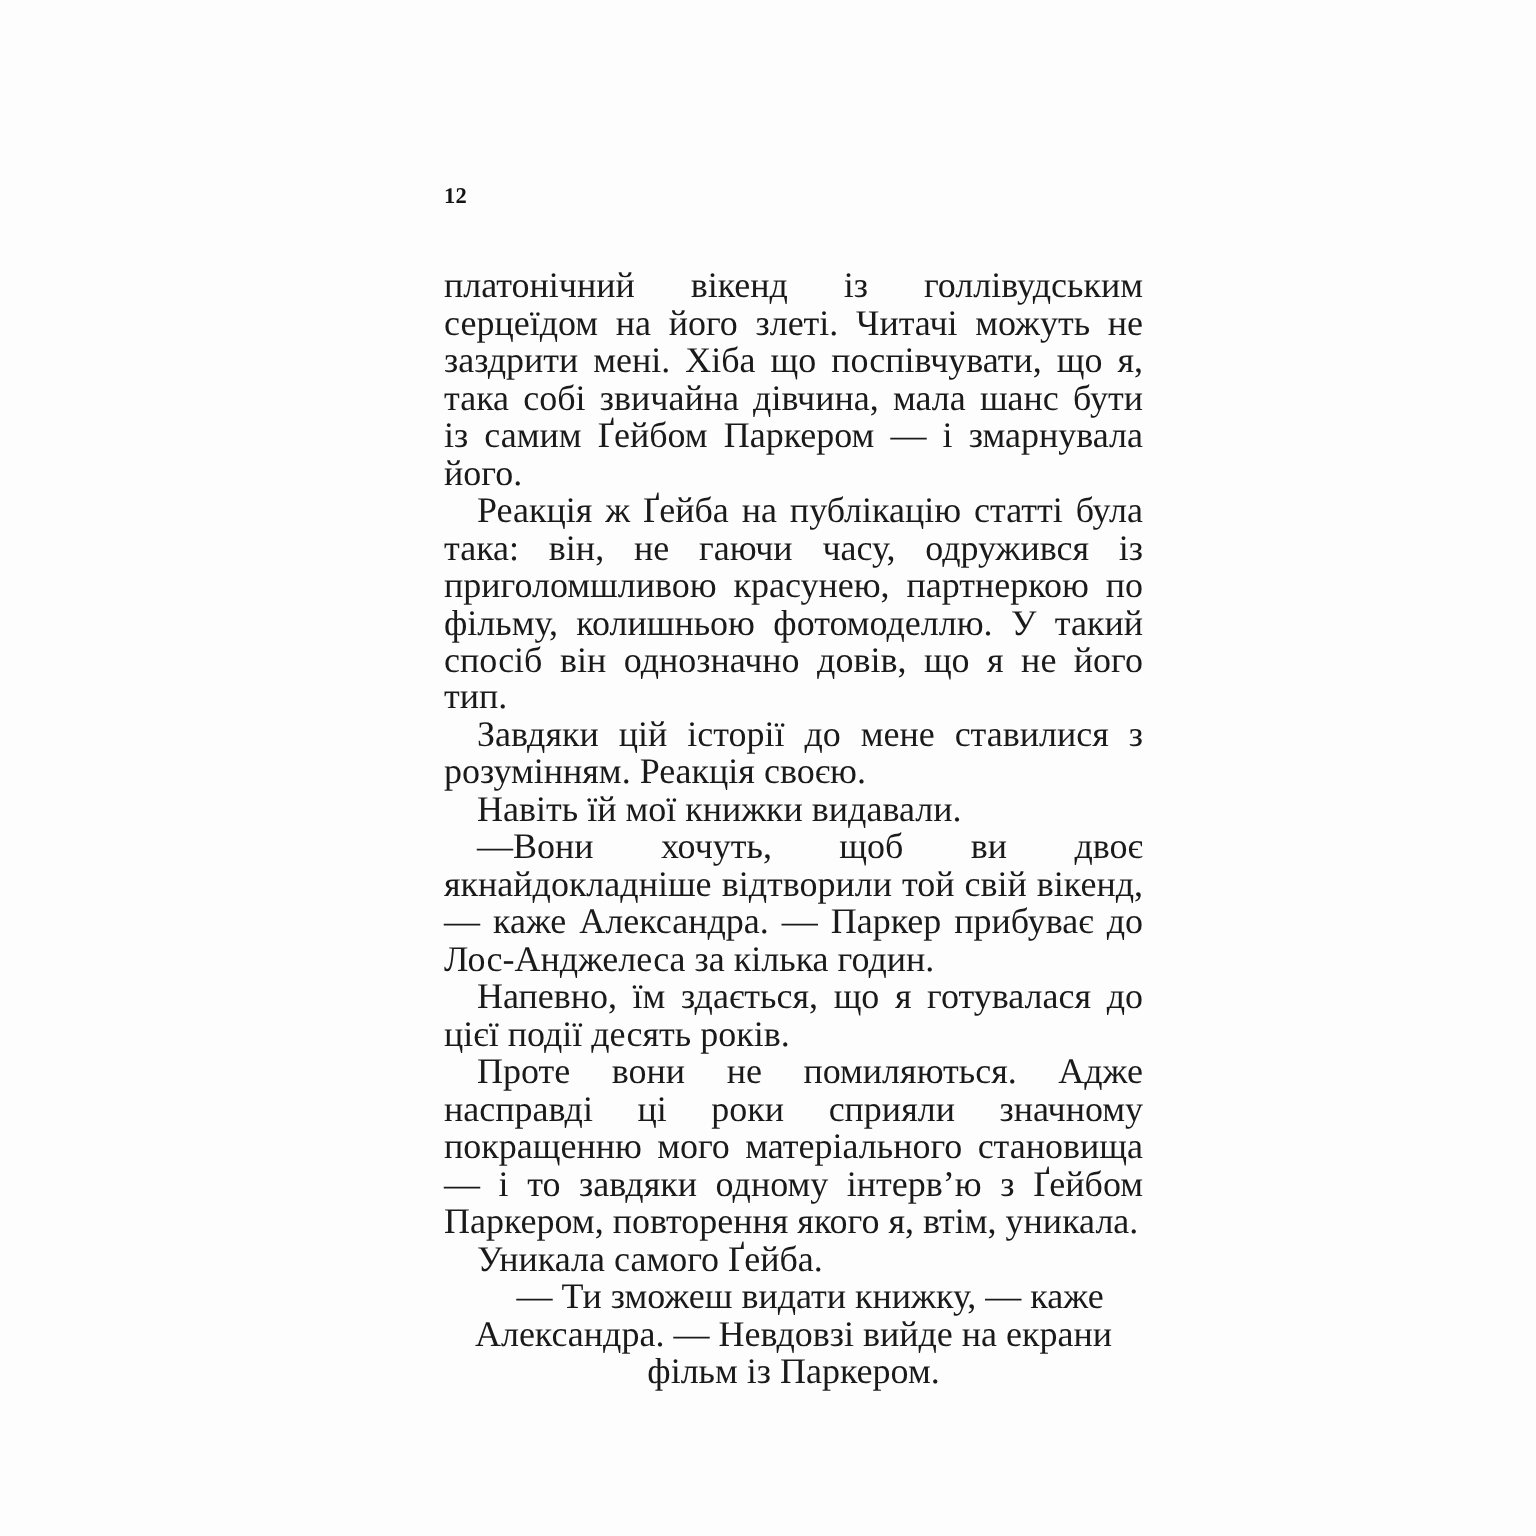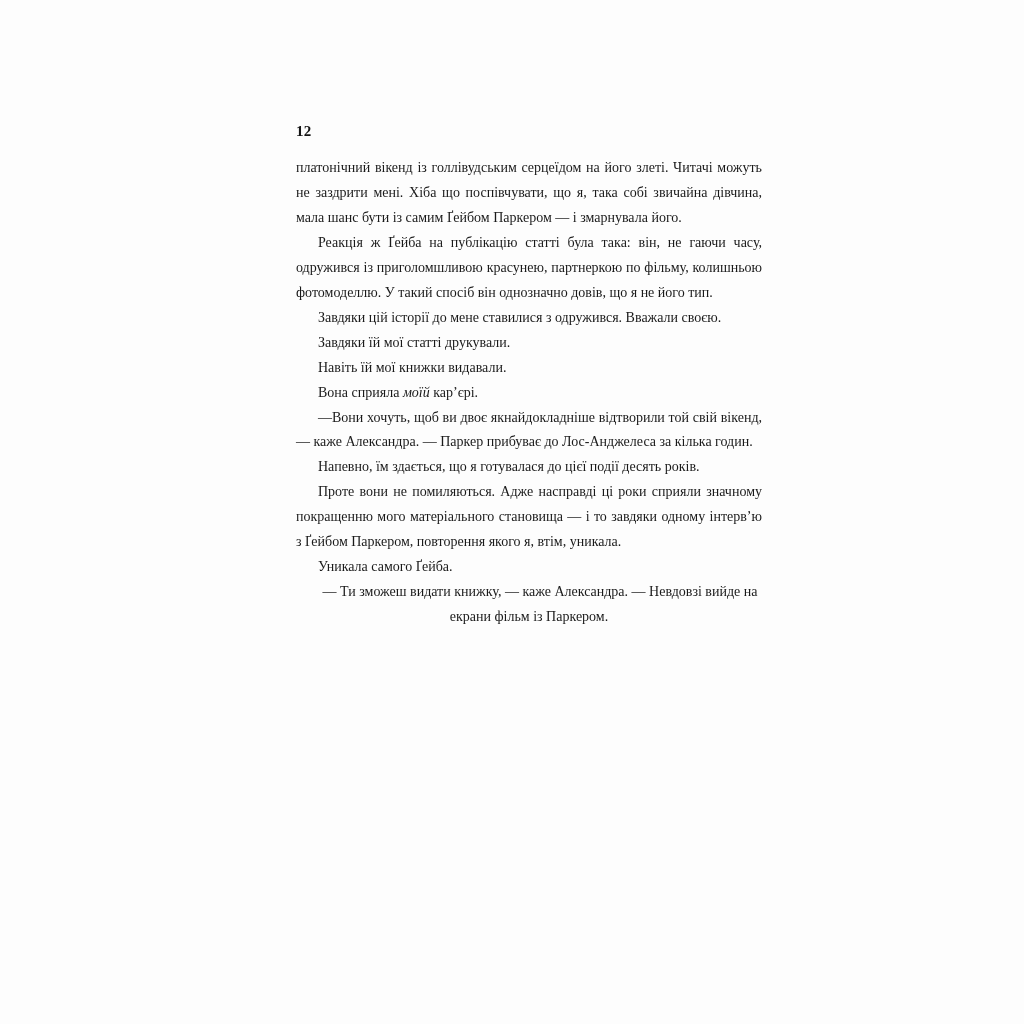--- a/index.html
+++ b/index.html
@@ -32,23 +32,23 @@
     font-size: 15px;
     font-weight: bold;
     letter-spacing: 0.2px;
     line-height: 1;
     color: #141414;
   }
 
   .text-block {
     position: absolute;
     left: 296px;
-    top: 117px;
+    top: 140px;
     width: 466px;
-    font-size: 14px;
+    font-size: 24px;
     line-height: 24.95px;
     text-align: justify;
     text-justify: inter-word;
     -webkit-hyphens: manual;
     hyphens: manual;
     color: #1a1a1a;
   }
 
   .text-block p {
     margin: 0;
@@ -75,27 +75,25 @@
 
   <div class="page-number">12</div>
 
   <div class="text-block">
 
     <p class="no-indent">платонічний вікенд із голлівудським серцеїдом на його злеті. Читачі можуть не заздрити мені. Хіба що поспівчувати, що я, така собі звичайна дівчина, мала шанс бути із самим Ґейбом Паркером — і змарнувала його.</p>
 
     <p>Реакція ж Ґейба на публікацію статті була така: він, не гаючи часу, одружився із приголомшливою красунею, партнеркою по фільму, колишньою фотомоделлю. У такий спосіб він однозначно довів, що я не його тип.</p>
 
 
-    <p>Завдяки цій історії до мене ставилися з одружився. Вважали своєю.</p>
+    <p>Завдяки цій історії до мене ставилися з розумінням. Реакція своєю.</p>
 
-    <p>Завдяки їй мої статті друкували.</p>
 
     <p>Навіть їй мої книжки видавали.</p>
 
-    <p><span>Вона сприяла </span><em>моїй</em><span> кар’єрі.</span></p>
 
     <p>—Вони хочуть, щоб ви двоє якнайдокладніше відтворили той свій вікенд, — каже Александра. — Паркер прибуває до Лос-Анджелеса за кілька годин.</p>
 
 
     <p>Напевно, їм здається, що я готувалася до цієї події десять років.</p>
 
     <p>Проте вони не помиляються. Адже насправді ці роки сприяли значному покращенню мого матеріального становища — і то завдяки одному інтерв’ю з Ґейбом Паркером, повторення якого я, втім, уникала.</p>
 
     <p>Уникала самого Ґейба.</p>
 

